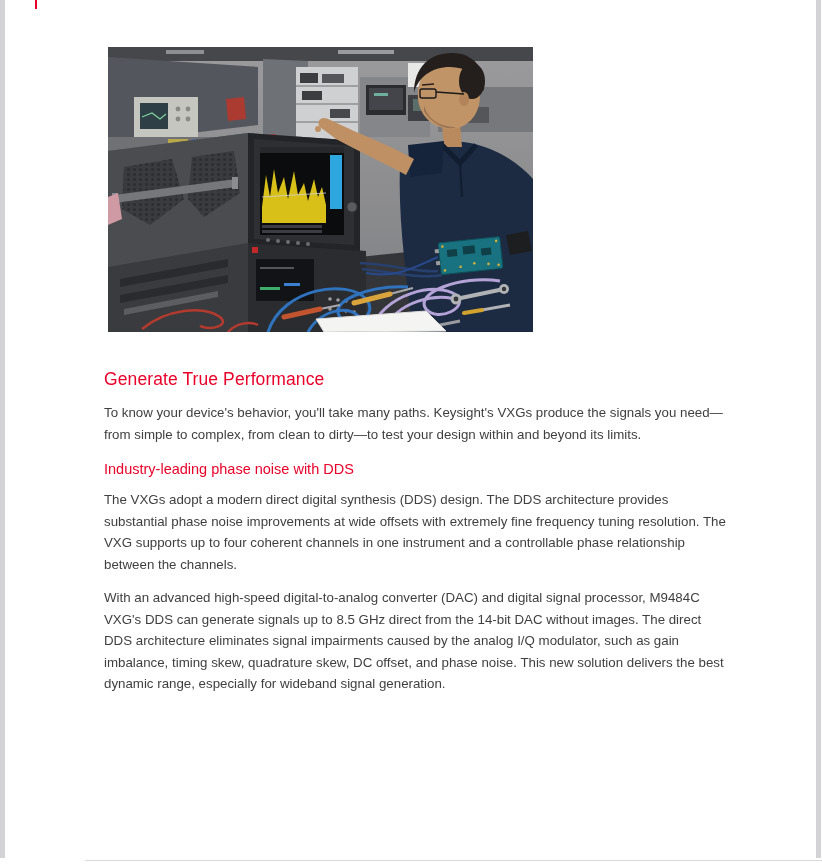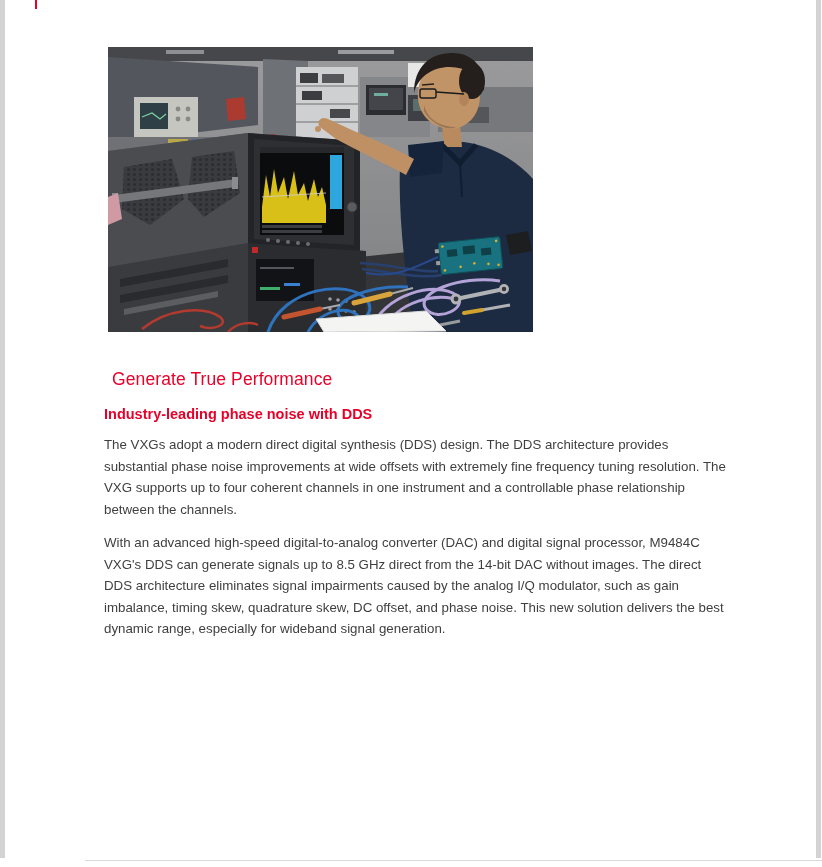--- a/index.html
+++ b/index.html
@@ -11,25 +11,25 @@
   .edge-left  { left:0; top:0; width:5px; height:858px; }
   .edge-right { left:816px; top:0; width:5px; height:858px; }
   .edge-bottom{ position:absolute; left:85px; top:860px; width:737px; height:1px; background:#d9d9dc; }
   .red-tick   { position:absolute; left:35px; top:0; width:2px; height:9px; background:#e90029; }
 
   .hero { position:absolute; left:108px; top:47px; width:425px; height:285px; }
   .hero svg { display:block; width:425px; height:285px; }
 
   .content { position:absolute; left:104px; top:332px; width:622px; }
   h1.section-title {
-    margin:37px 0 0 8px; font-size:17.5px; font-weight:400;
+    margin:37px 0 0 0; font-size:17.5px; font-weight:400;
     color:#e90029; letter-spacing:0.1px;
   }
   h2.sub-title {
-    margin:16px 0 0 0; font-size:14.5px; font-weight:700; color:#e90029;
+    margin:16px 0 0 0; font-size:14.5px; font-weight:400; color:#e90029;
   }
   p.body-text {
     margin:12px 0 0 0; font-size:13.3px; line-height:21.5px; color:#3f3f3f;
   }
 </style>
 </head>
 <body>
 
 <div class="page">
 
@@ -215,20 +215,21 @@
         <line x1="356" y1="266" x2="374" y2="263" stroke="#d1a32e" stroke-width="4" stroke-linecap="round"></line>
         <line x1="322" y1="280" x2="352" y2="274" stroke="#989a9e" stroke-width="3"></line>
       </g>
       <polygon points="208,272 318,264 338,284 216,285" fill="#f4f4f2" stroke="#dcdcda"></polygon>
       <polygon points="398,188 420,184 424,204 402,208" fill="#1d1e20"></polygon>
     </svg>
   </div>
 
   <div class="content">
     <h1 class="section-title">Generate True Performance</h1>
+    <p class="body-text">To know your device's behavior, you'll take many paths. Keysight's VXGs produce the signals you need—from simple to complex, from clean to dirty—to test your design within and beyond its limits.</p>
 
     <h2 class="sub-title">Industry-leading phase noise with DDS</h2>
     <p class="body-text">The VXGs adopt a modern direct digital synthesis (DDS) design. The DDS architecture provides substantial phase noise improvements at wide offsets with extremely fine frequency tuning resolution. The VXG supports up to four coherent channels in one instrument and a controllable phase relationship between the channels.</p>
 
     <p class="body-text">With an advanced high-speed digital-to-analog converter (DAC) and digital signal processor, M9484C VXG's DDS can generate signals up to 8.5 GHz direct from the 14-bit DAC without images. The direct DDS architecture eliminates signal impairments caused by the analog I/Q modulator, such as gain imbalance, timing skew, quadrature skew, DC offset, and phase noise. This new solution delivers the best dynamic range, especially for wideband signal generation.</p>
   </div>
 
 </div>
 
 </body></html>

